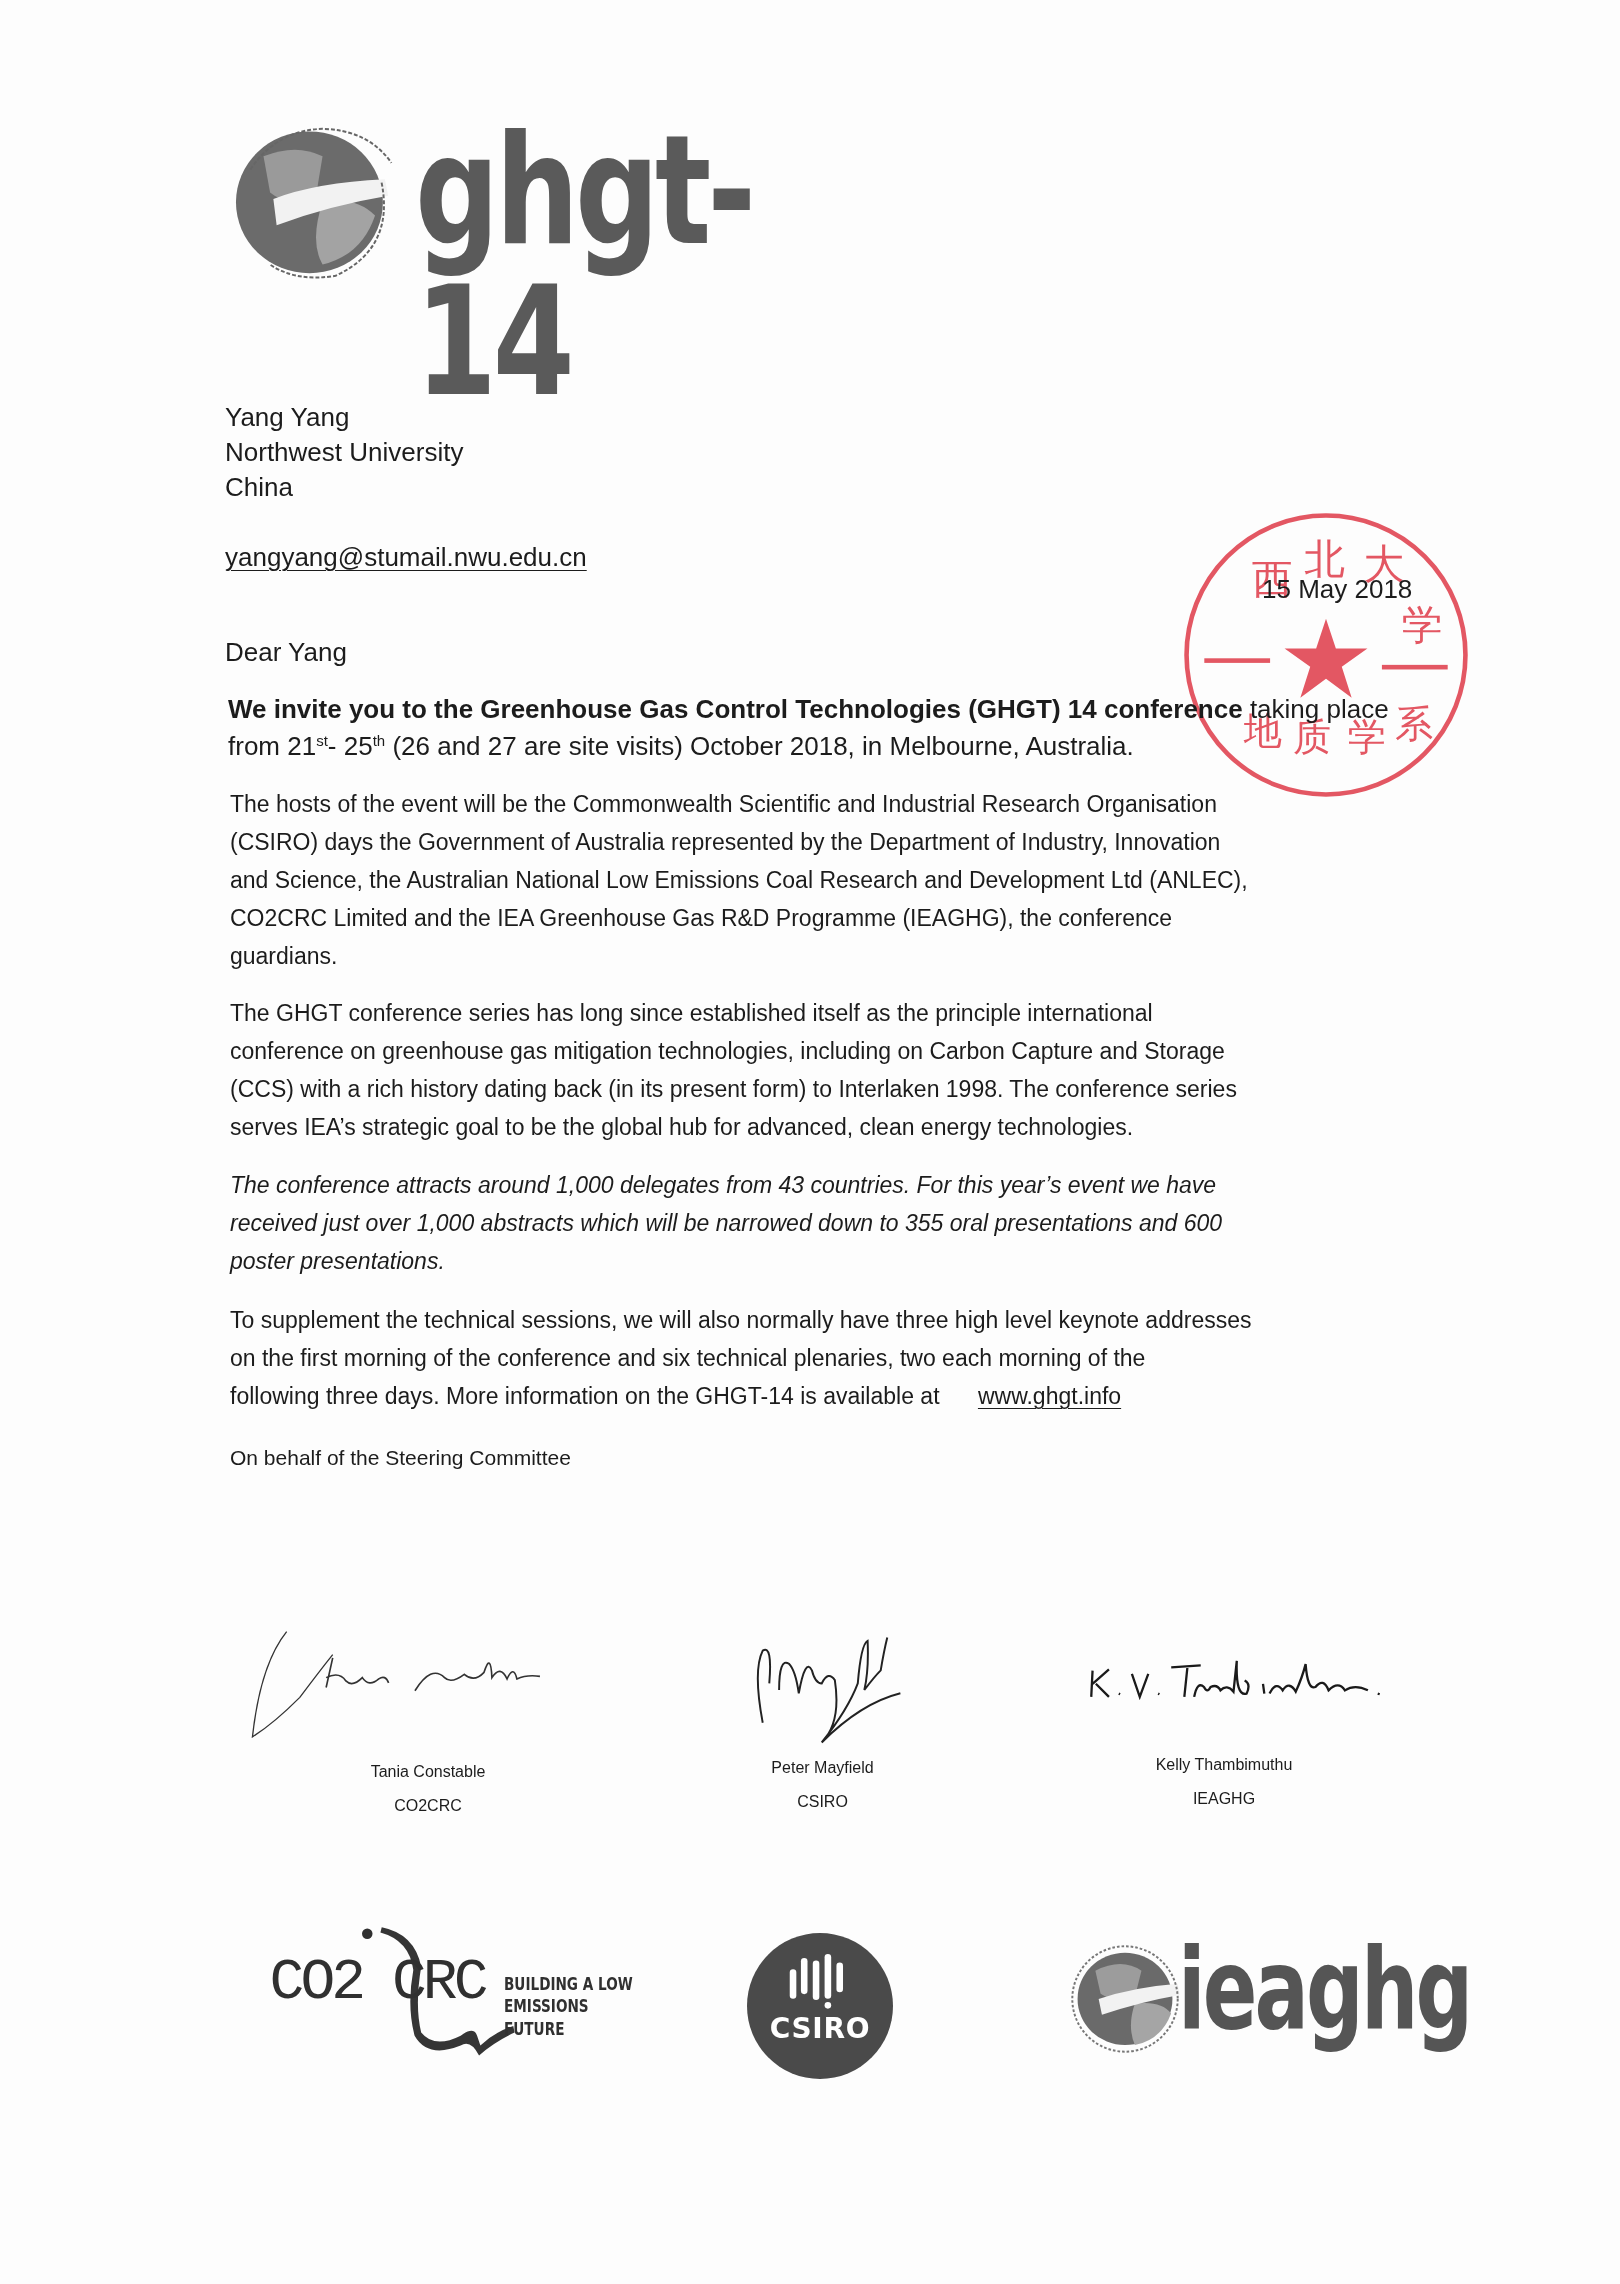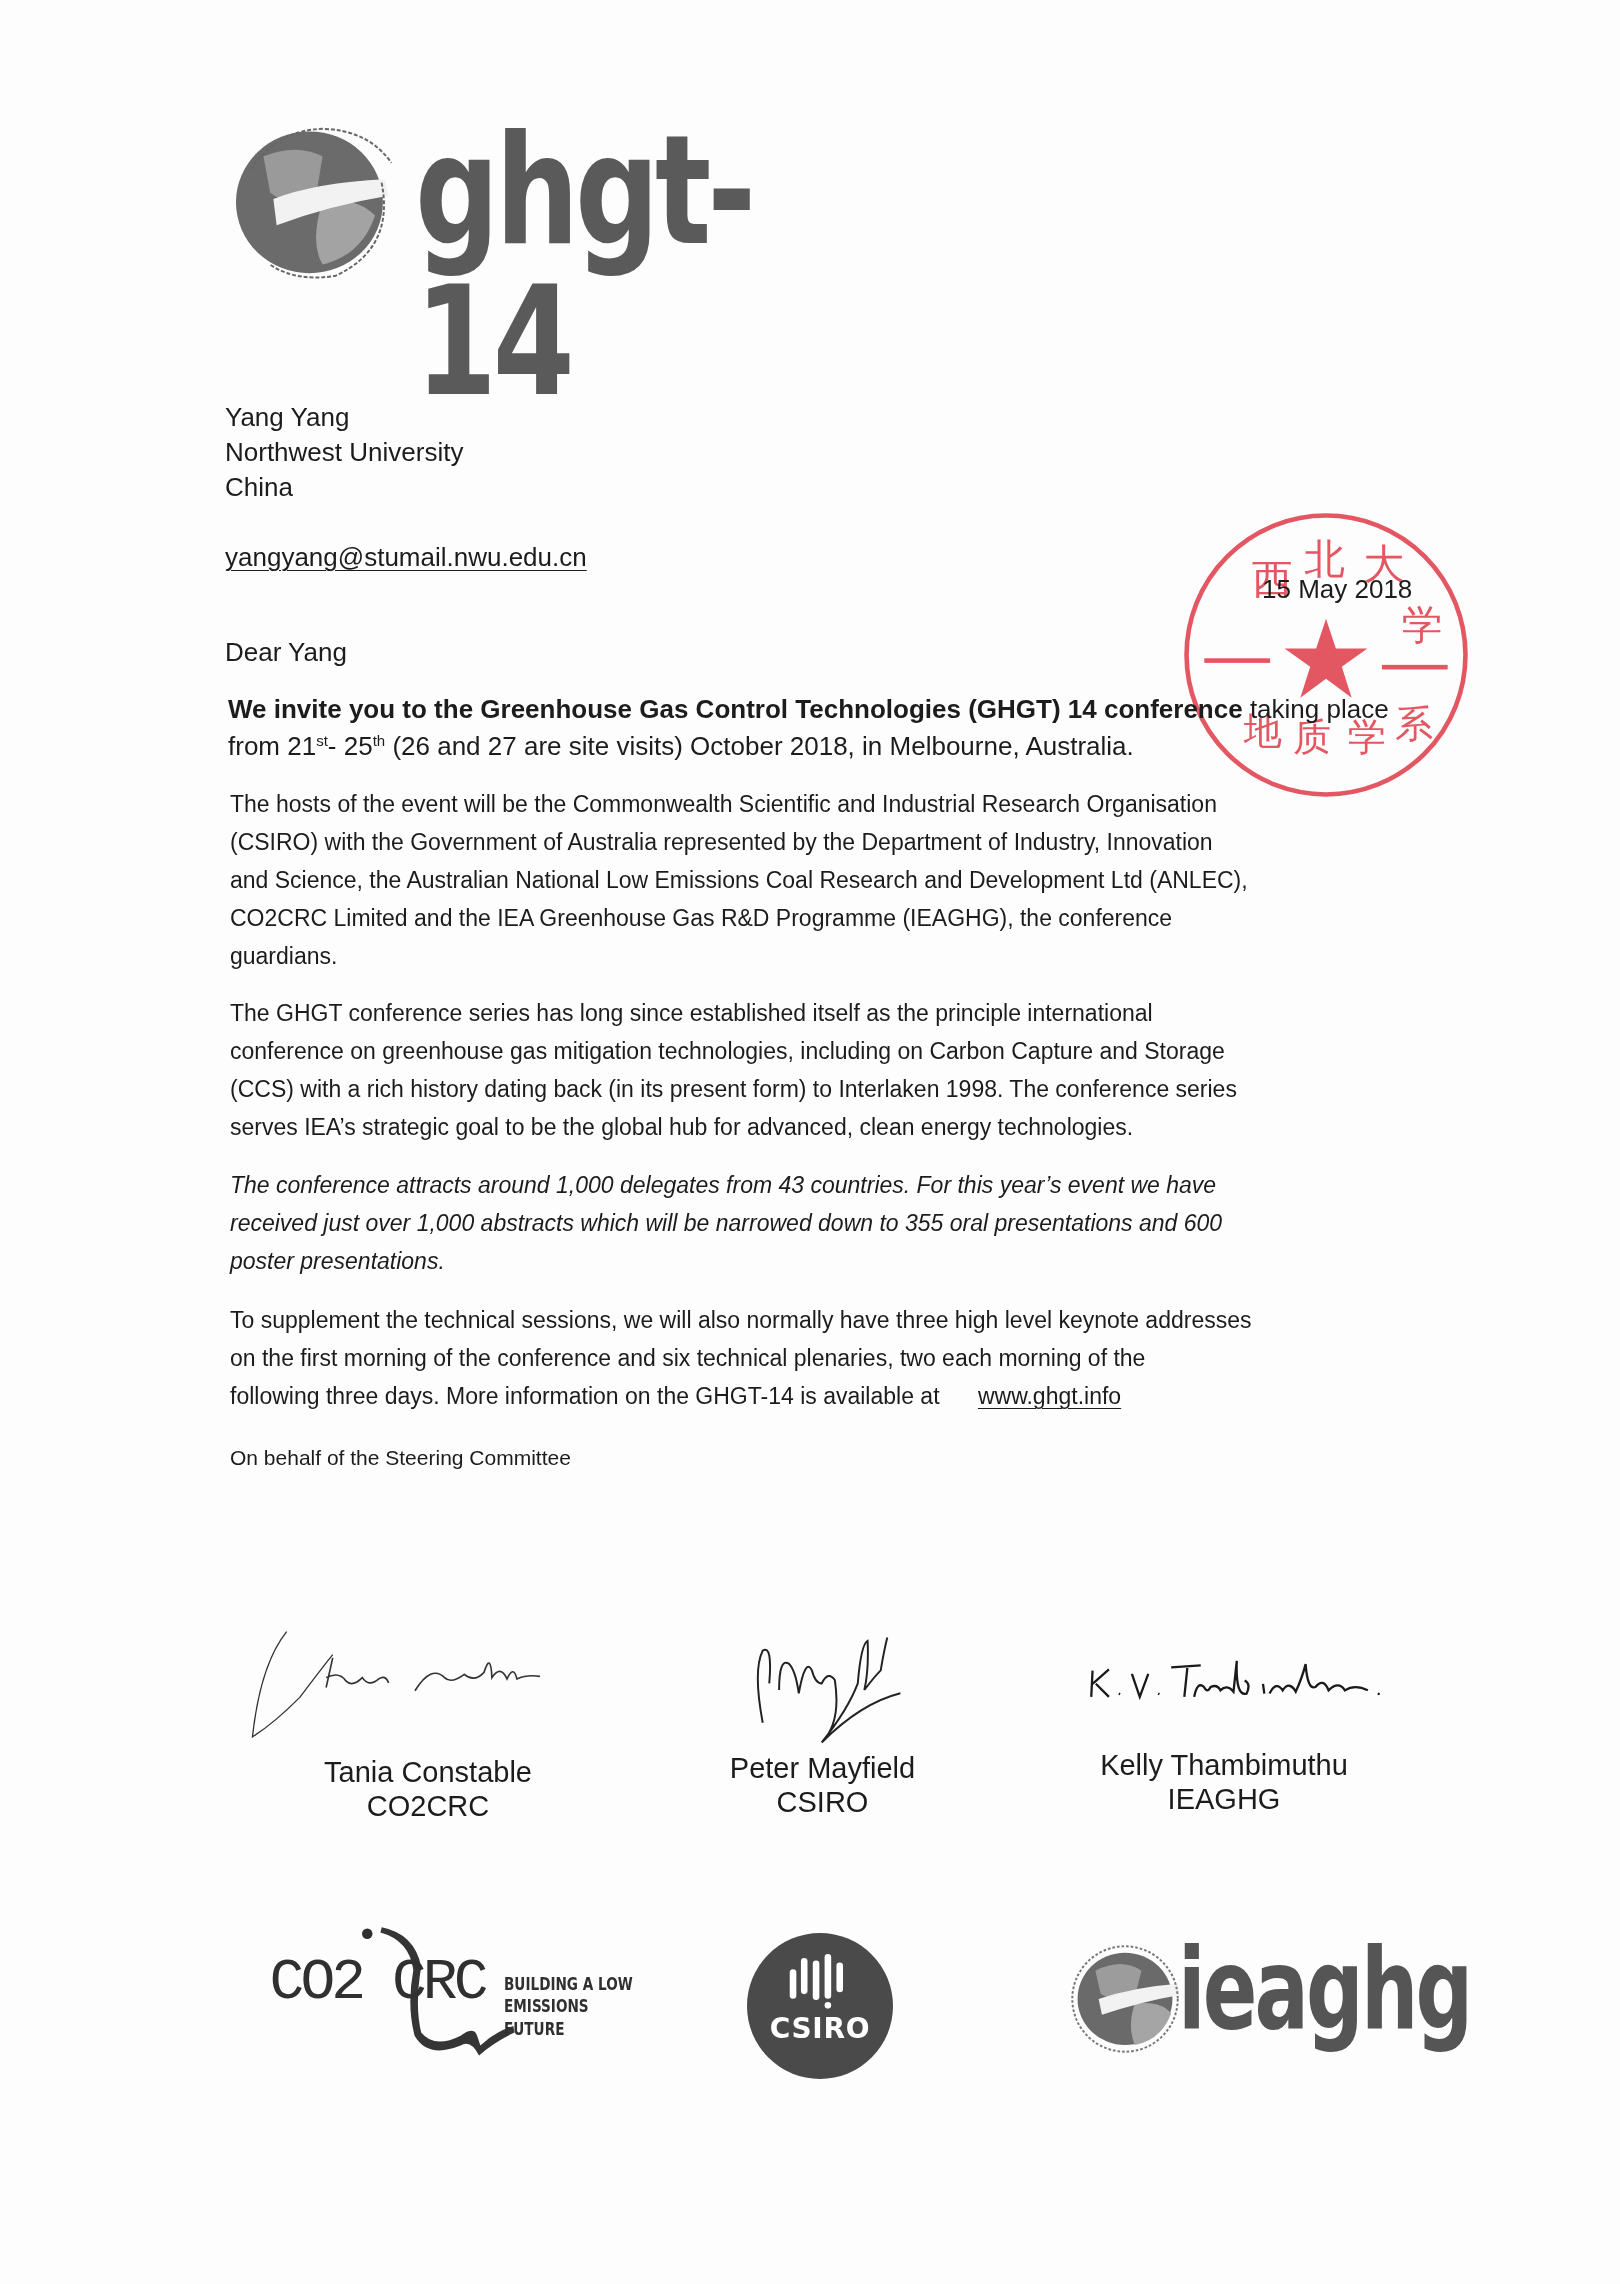--- a/index.html
+++ b/index.html
@@ -43,21 +43,21 @@
     .closing { left: 230px; top: 1439px; font-size: 21px; }
 
     
     .stamp { position: absolute; left: 1178px; top: 507px; width: 296px; height: 296px; z-index: 2; opacity: 0.88; }
 
     
     .sig { position: absolute; }
     .sig1 { left: 247px; top: 1625px; width: 303px; height: 125px; }
     .sig2 { left: 743px; top: 1631px; width: 164px; height: 118px; }
     .sig3 { left: 1079px; top: 1651px; width: 309px; height: 59px; }
-    .signer { position: absolute; text-align: center; font-size: 29px; line-height: 34px; }
+    .signer { position: absolute; text-align: center; font-size: 16px; line-height: 34px; }
     .s1 { left: 316px; width: 224px; top: 1755px; }
     .s2 { left: 724px; width: 197px; top: 1751px; }
     .s3 { left: 1099px; width: 250px; top: 1748px; }
 
     
     .co2crc { position: absolute; left: 263px; top: 1927px; width: 408px; height: 132px; }
     .co2crc-text {
       position: absolute; left: 6.6px; top: 17px; font-size: 58px; line-height: 78px;
       font-family: Liberation Mono, monospace; color: #303030; letter-spacing: -4px;
     }
@@ -129,21 +129,21 @@
     <div>
       <span class="bold">We invite you to the Greenhouse Gas Control Technologies (GHGT) 14 conference</span><span> taking place</span>
     </div>
     <div>
       <span>from 21</span><sup>st</sup><span>- 25</span><sup>th</sup><span> (26 and 27 are site visits) October 2018, in Melbourne, Australia.</span>
     </div>
   </div>
 
   <div class="para p1">
     <div>The hosts of the event will be the Commonwealth Scientific and Industrial Research Organisation</div>
-    <div>(CSIRO) with the Government of Australia represented by the Department of Industry, Innovation</div>
+    <div>(CSIRO) days the Government of Australia represented by the Department of Industry, Innovation</div>
     <div>and Science, the Australian National Low Emissions Coal Research and Development Ltd (ANLEC),</div>
     <div>CO2CRC Limited and the IEA Greenhouse Gas R&amp;D Programme (IEAGHG), the conference</div>
     <div>guardians.</div>
   </div>
 
   <div class="para p2">
     <div>The GHGT conference series has long since established itself as the principle international</div>
     <div>conference on greenhouse gas mitigation technologies, including on Carbon Capture and Storage</div>
     <div>(CCS) with a rich history dating back (in its present form) to Interlaken 1998. The conference series</div>
     <div>serves IEA’s strategic goal to be the global hub for advanced, clean energy technologies.</div>

